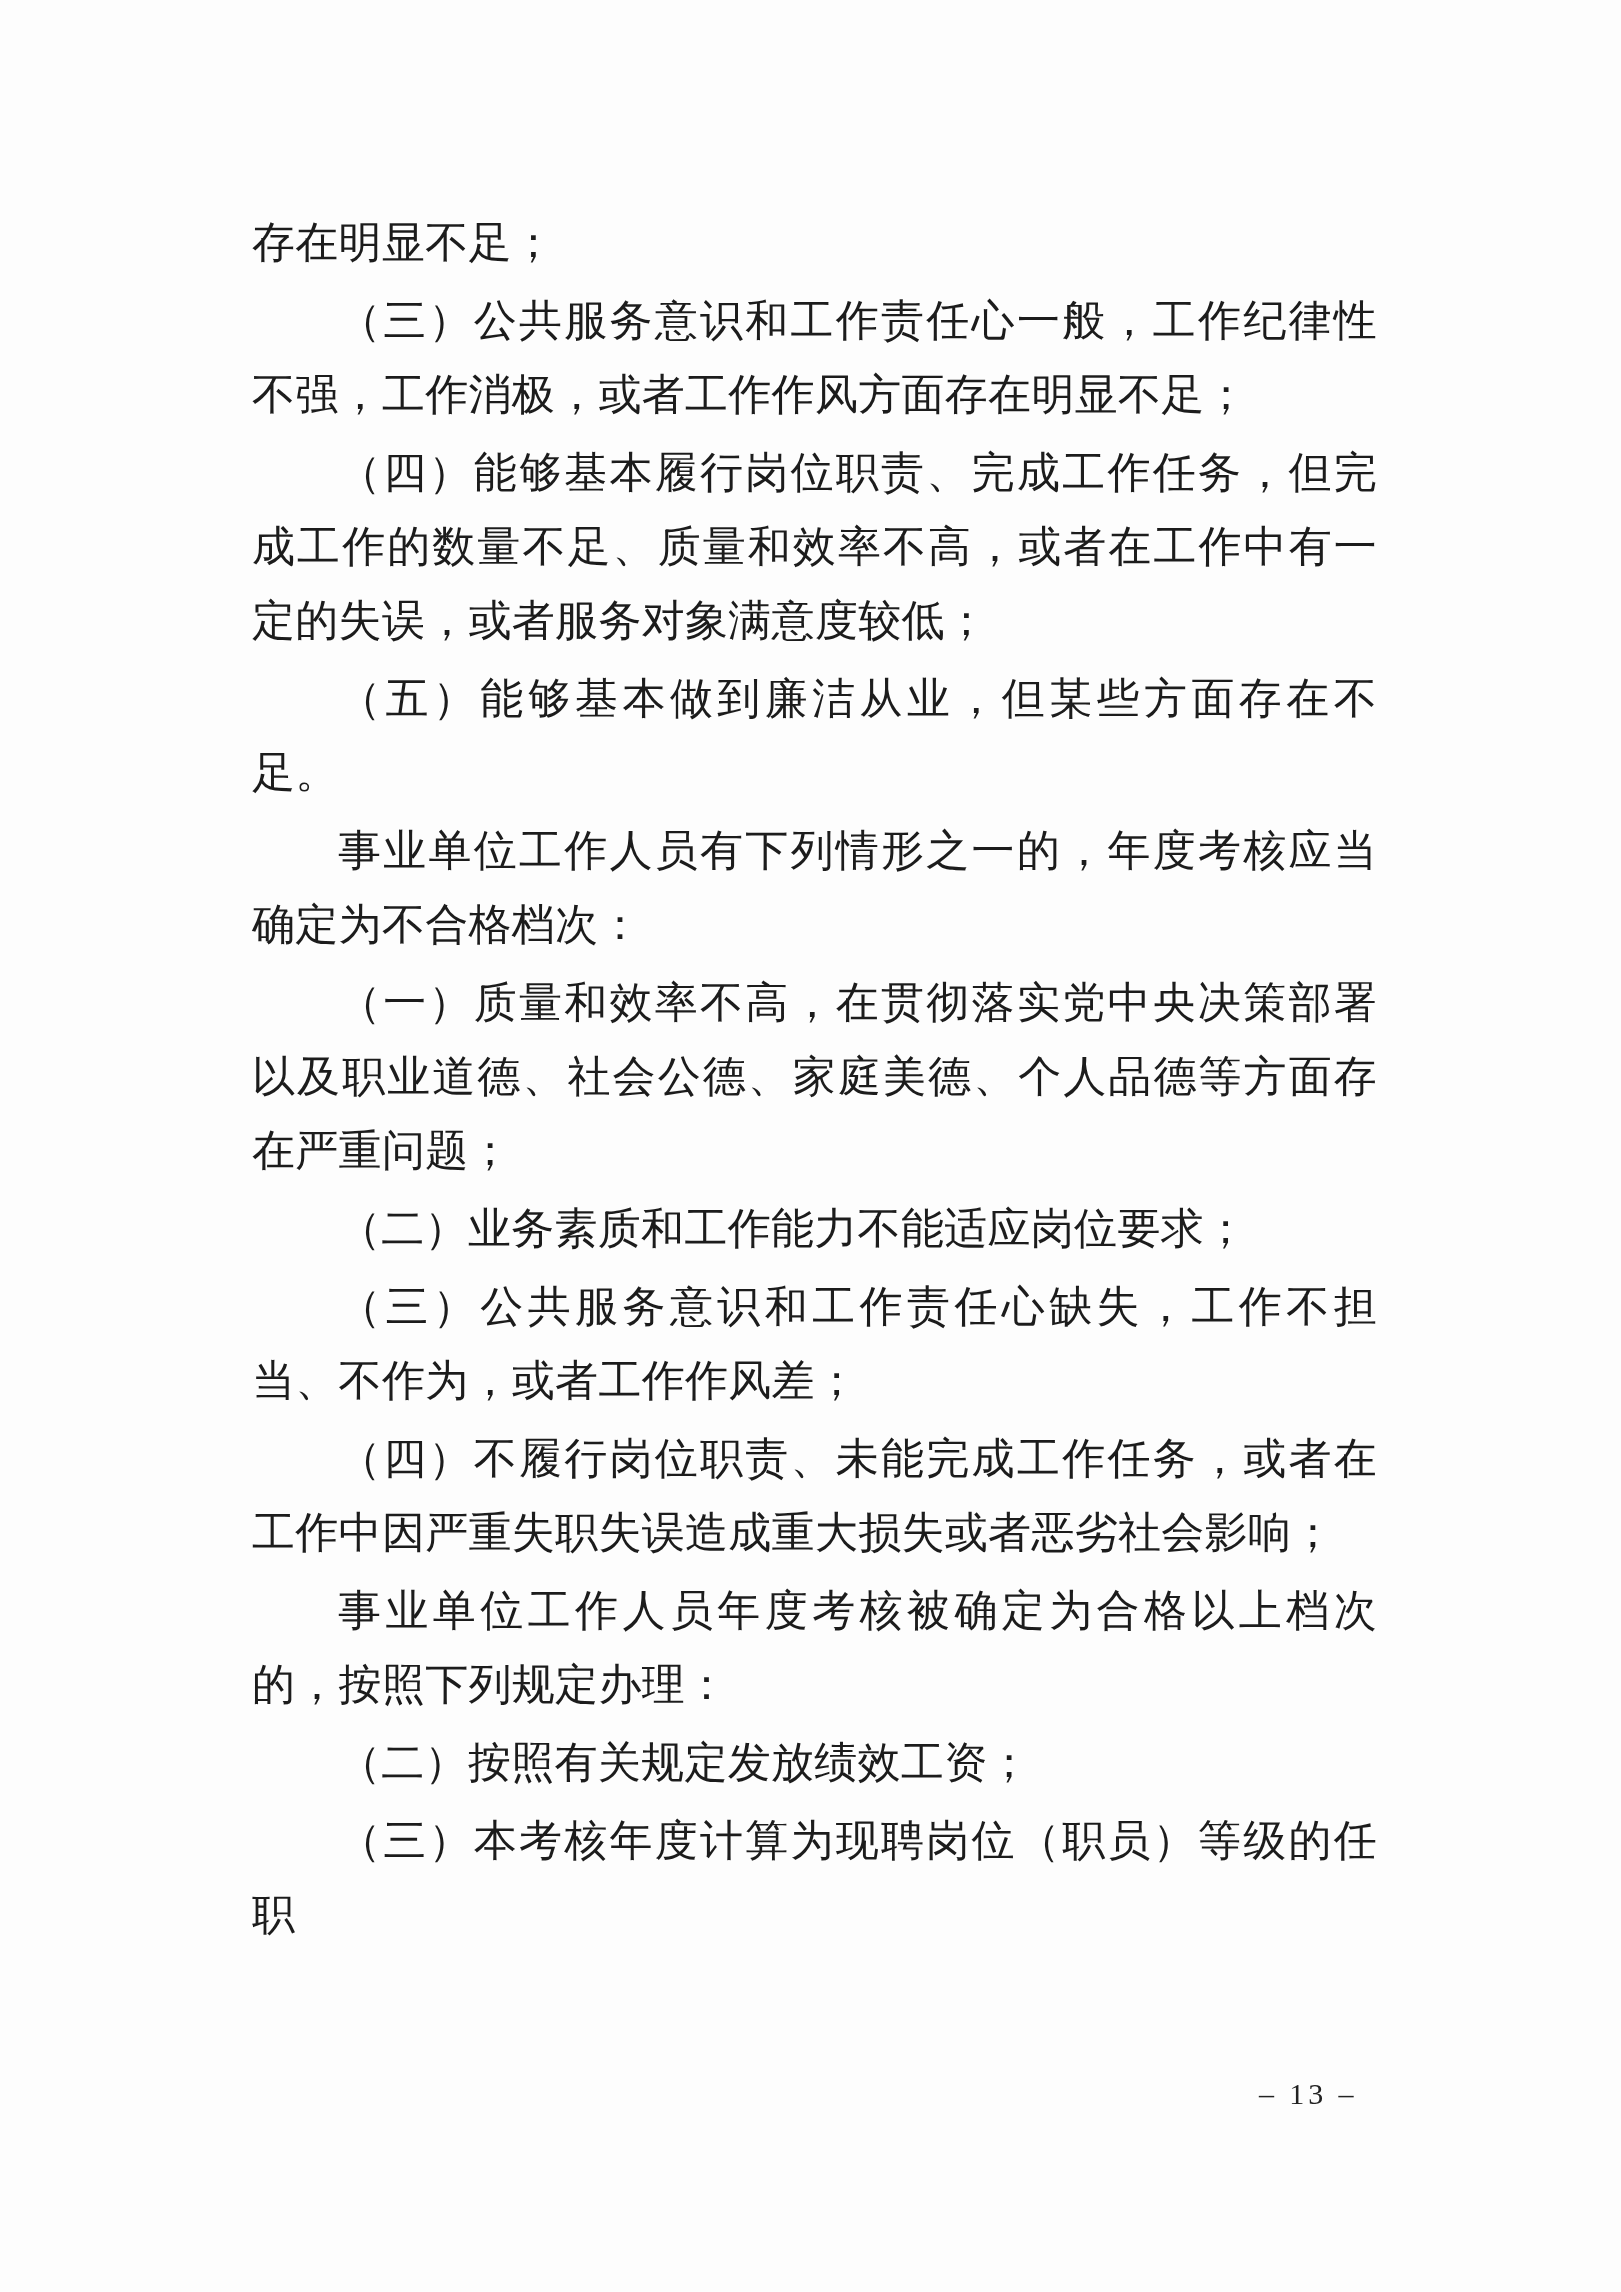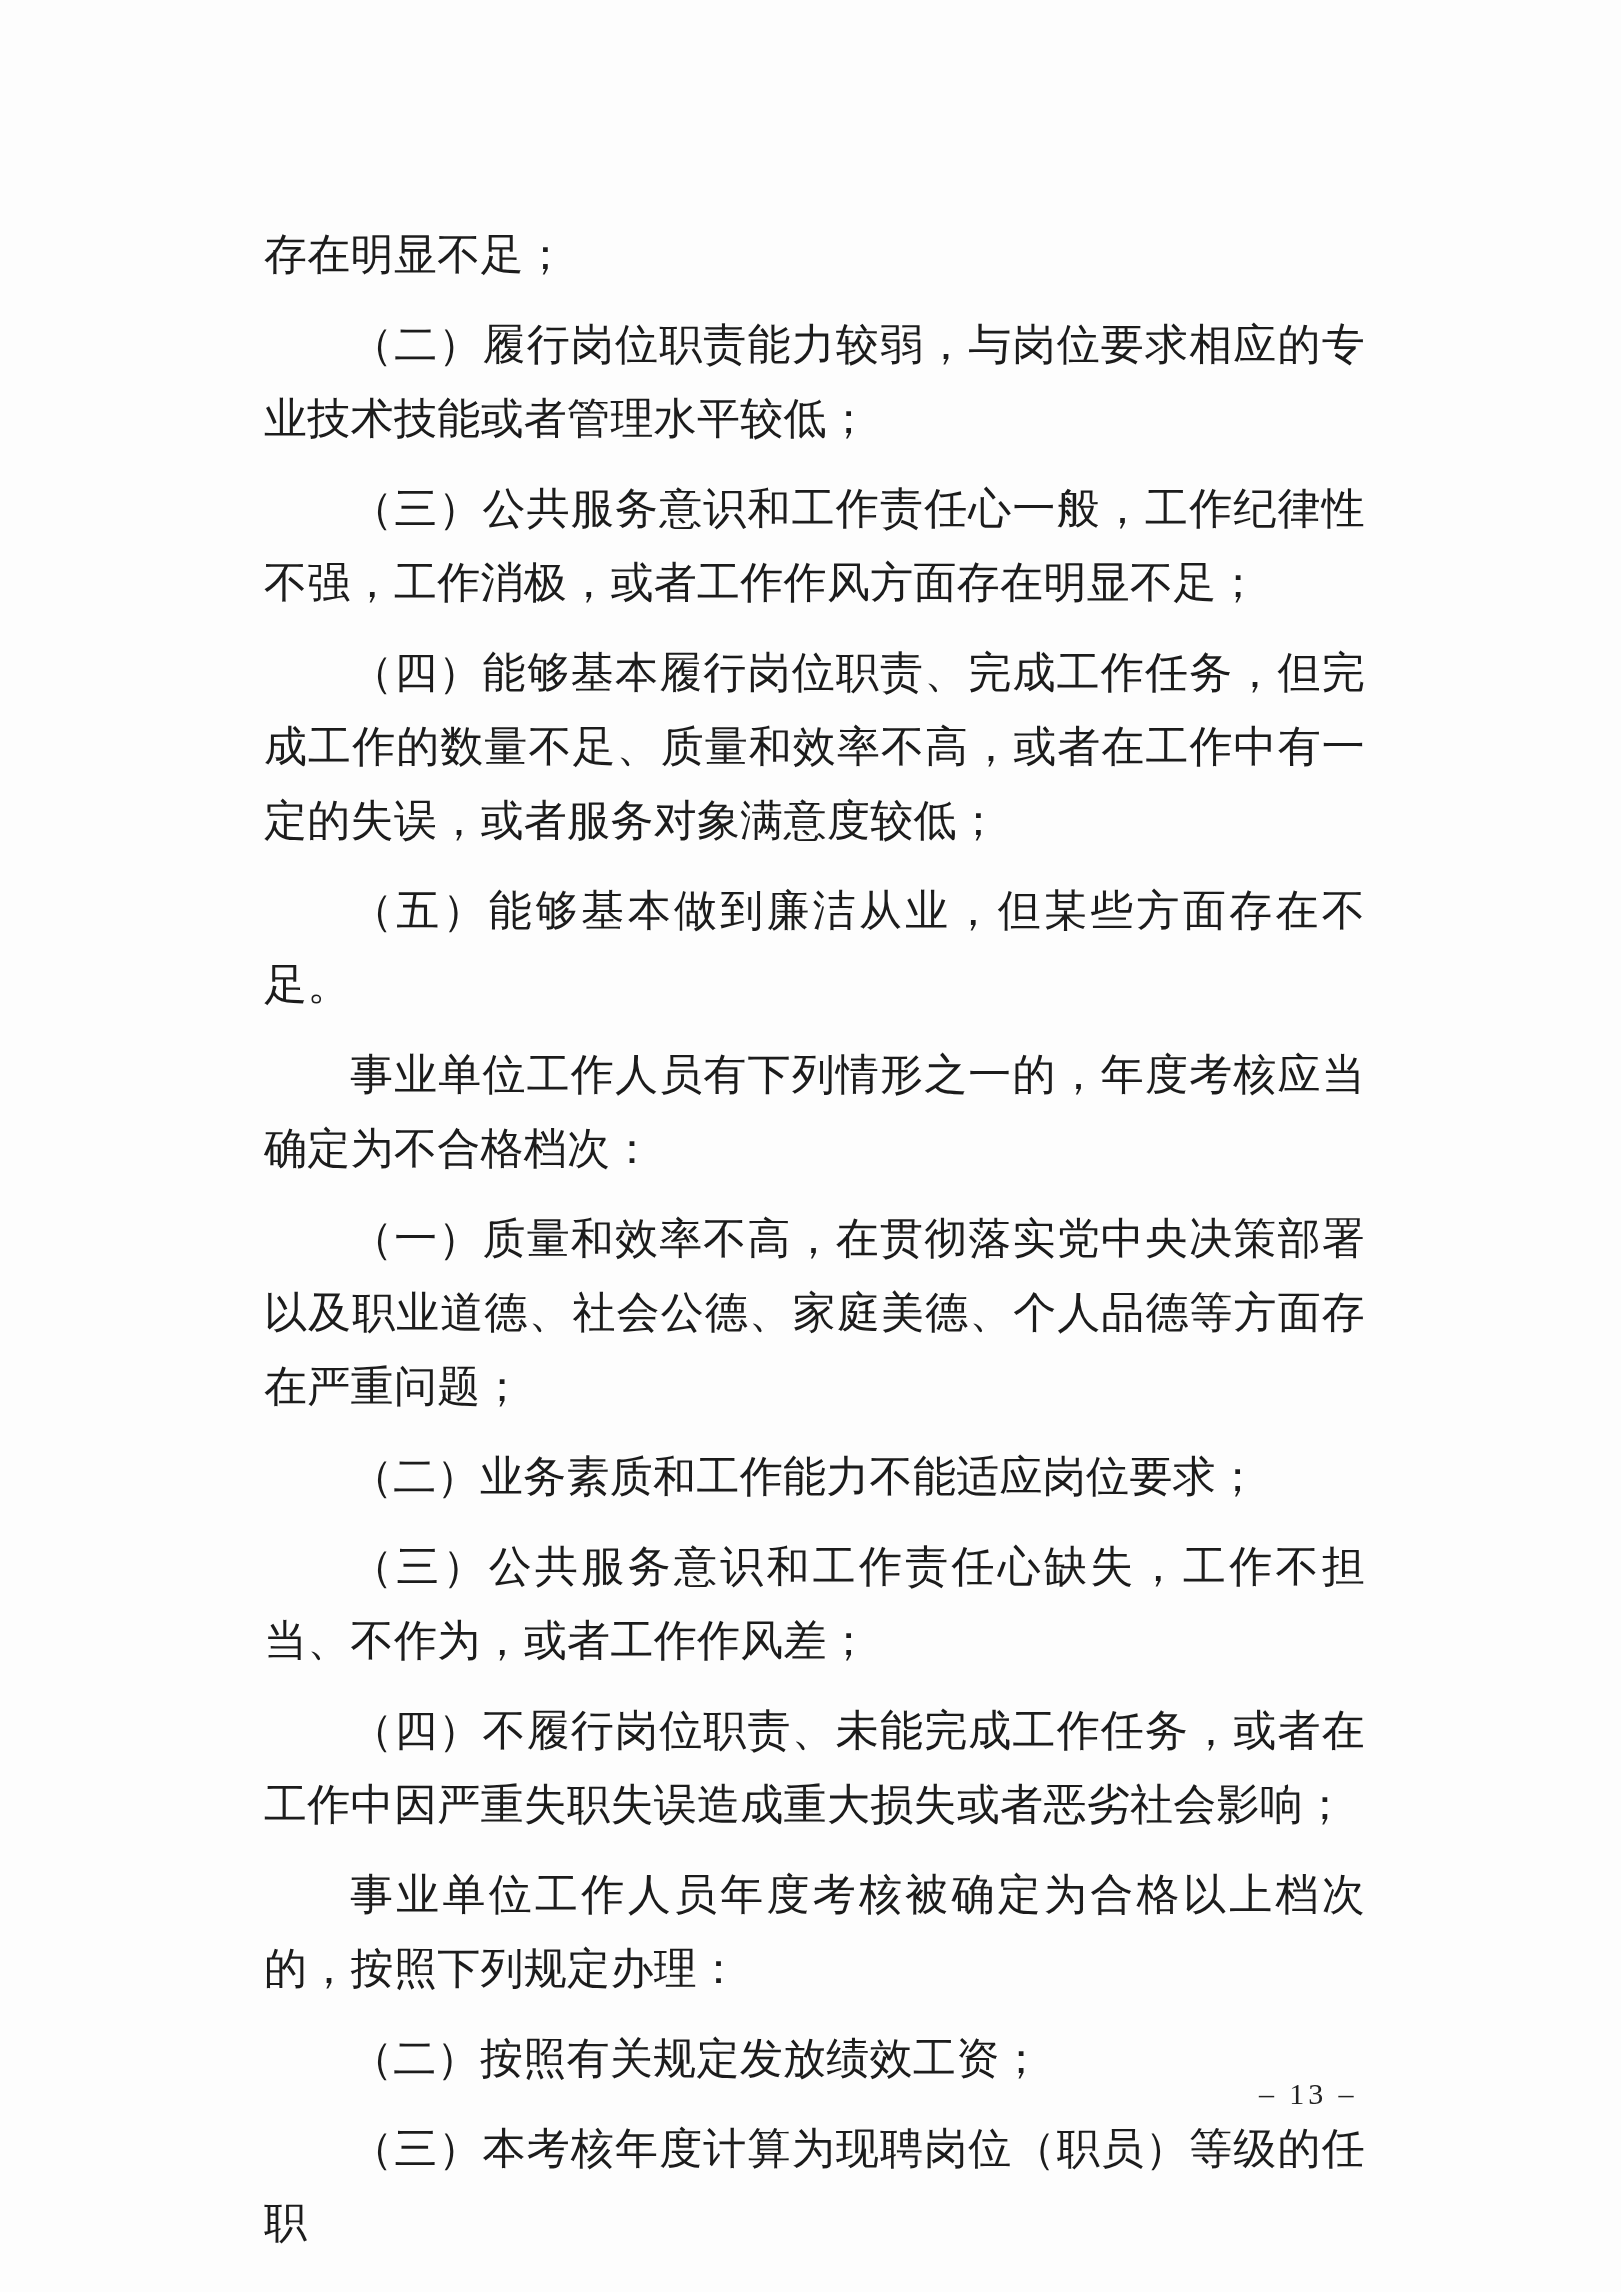--- a/index.html
+++ b/index.html
@@ -21,21 +21,21 @@
     left: 248px;
     top: 202px;
     width: 1133px;
     font-size: 43px;
     line-height: 74px;
     text-align: justify;
     text-justify: inter-ideograph;
     letter-spacing: 0.3px;
   }
   .para {
-    margin: 16px;
+    margin: 4px;
     padding: 0;
     text-indent: 2em;
   }
   .para.continuation {
     text-indent: 0;
   }
   .page-number {
     position: absolute;
     left: 1259px;
     top: 2070px;
@@ -46,21 +46,20 @@
     white-space: nowrap;
   }
 </style>
 </head>
 <body>
 
 <div class="page">
 
   <div class="text-block">
     <p class="para continuation">存在明显不足；</p>
-    <p class="para">（二）履行岗位职责能力较弱，与岗位要求相应的专业技术技能或者管理水平较低；</p>
     <p class="para">（三）公共服务意识和工作责任心一般，工作纪律性不强，工作消极，或者工作作风方面存在明显不足；</p>
     <p class="para">（四）能够基本履行岗位职责、完成工作任务，但完成工作的数量不足、质量和效率不高，或者在工作中有一定的失误，或者服务对象满意度较低；</p>
     <p class="para">（五）能够基本做到廉洁从业，但某些方面存在不足。</p>
     <p class="para">事业单位工作人员有下列情形之一的，年度考核应当确定为不合格档次：</p>
     <p class="para">（一）质量和效率不高，在贯彻落实党中央决策部署以及职业道德、社会公德、家庭美德、个人品德等方面存在严重问题；</p>
     <p class="para">（二）业务素质和工作能力不能适应岗位要求；</p>
     <p class="para">（三）公共服务意识和工作责任心缺失，工作不担当、不作为，或者工作作风差；</p>
     <p class="para">（四）不履行岗位职责、未能完成工作任务，或者在工作中因严重失职失误造成重大损失或者恶劣社会影响；</p>
     <p class="para">事业单位工作人员年度考核被确定为合格以上档次的，按照下列规定办理：</p>
     <p class="para">（二）按照有关规定发放绩效工资；</p>

